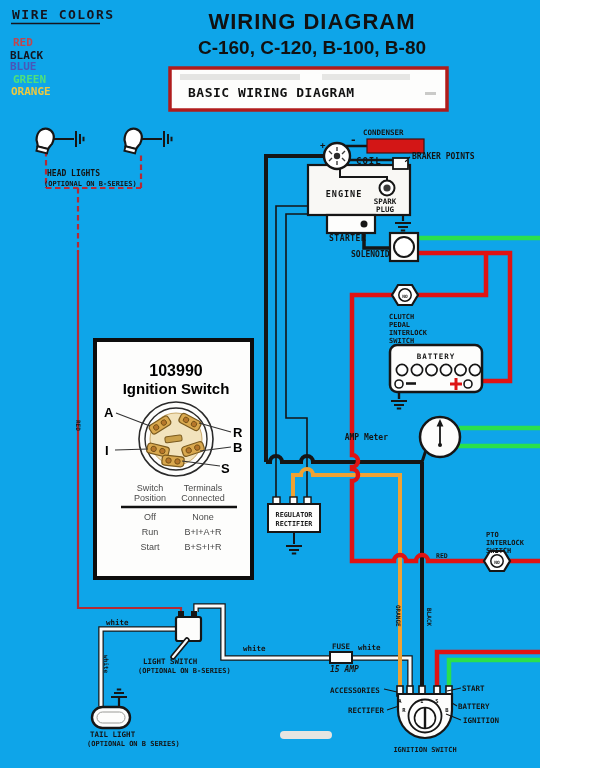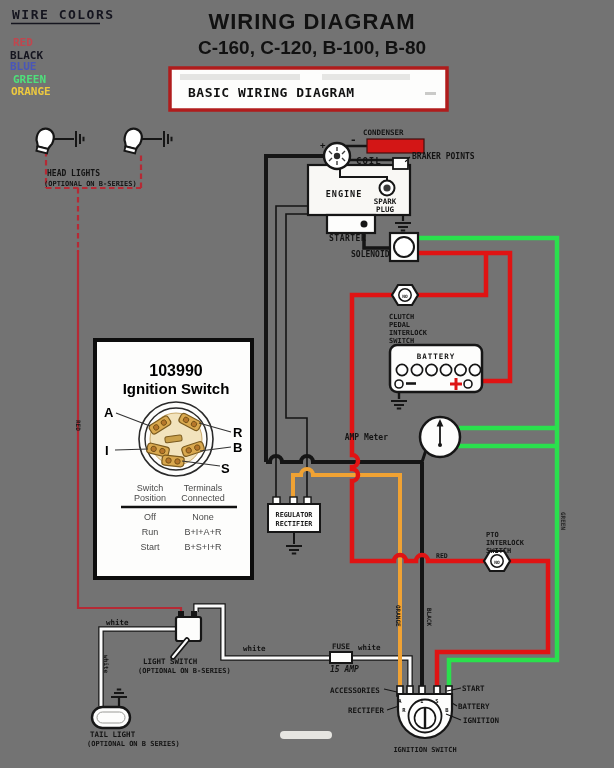--- a/index.html
+++ b/index.html
@@ -1,16 +1,16 @@
 <!DOCTYPE html>
 <html><head>
 <meta charset="utf-8">
 <style>
   html,body{margin:0;padding:0;background:#fff;}
-  .page{width:614px;height:768px;position:relative;background:#737373;overflow:hidden;}
+  .page{width:540px;height:768px;position:relative;background:#0ea5e9;overflow:hidden;}
   svg{display:block;}
   .mono{font-family:"DejaVu Sans Mono",monospace;font-weight:bold;}
   .sans{font-family:"Liberation Sans","DejaVu Sans",sans-serif;font-weight:bold;}
   .lbl{font-family:"DejaVu Sans Mono",monospace;font-weight:bold;fill:#141414;}
   .tbl{font-family:"Liberation Sans","DejaVu Sans",sans-serif;fill:#4a4a4a;}
   text{user-select:none;}
 </style>
 </head>
 <body>
 

